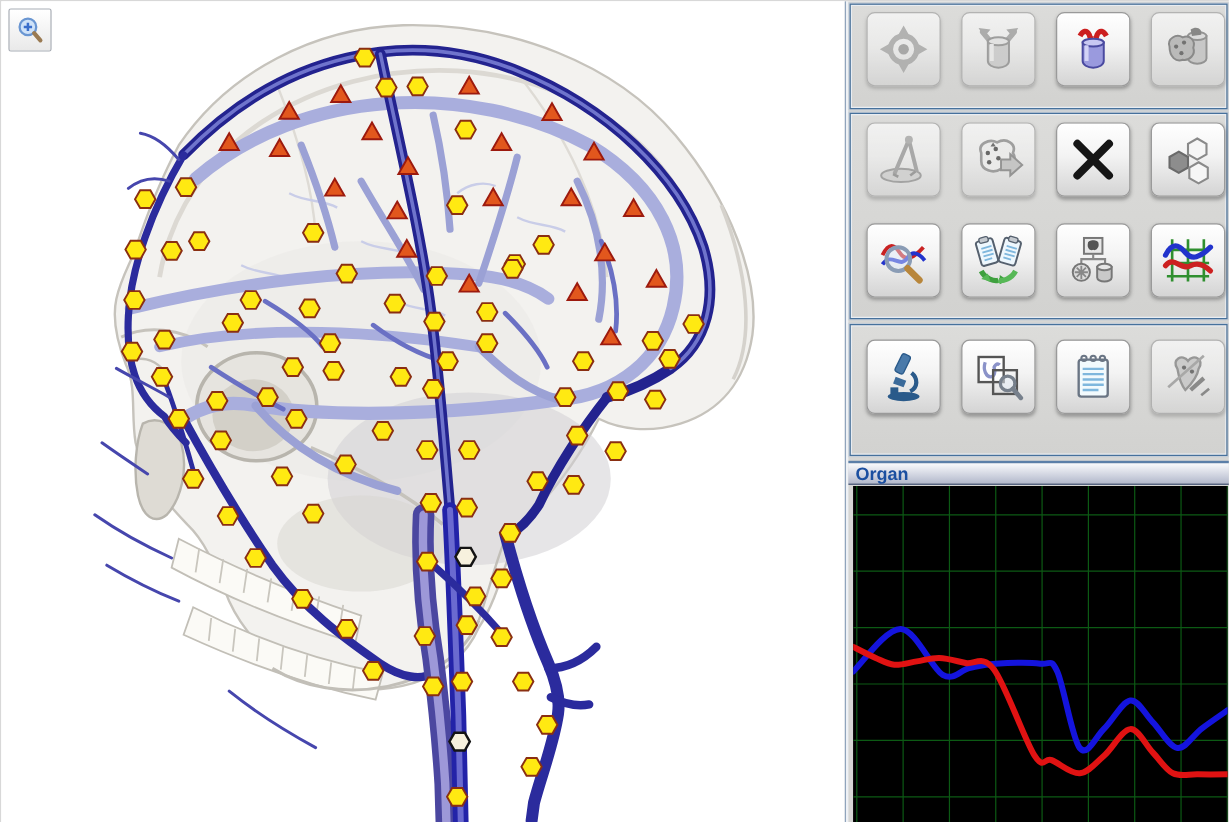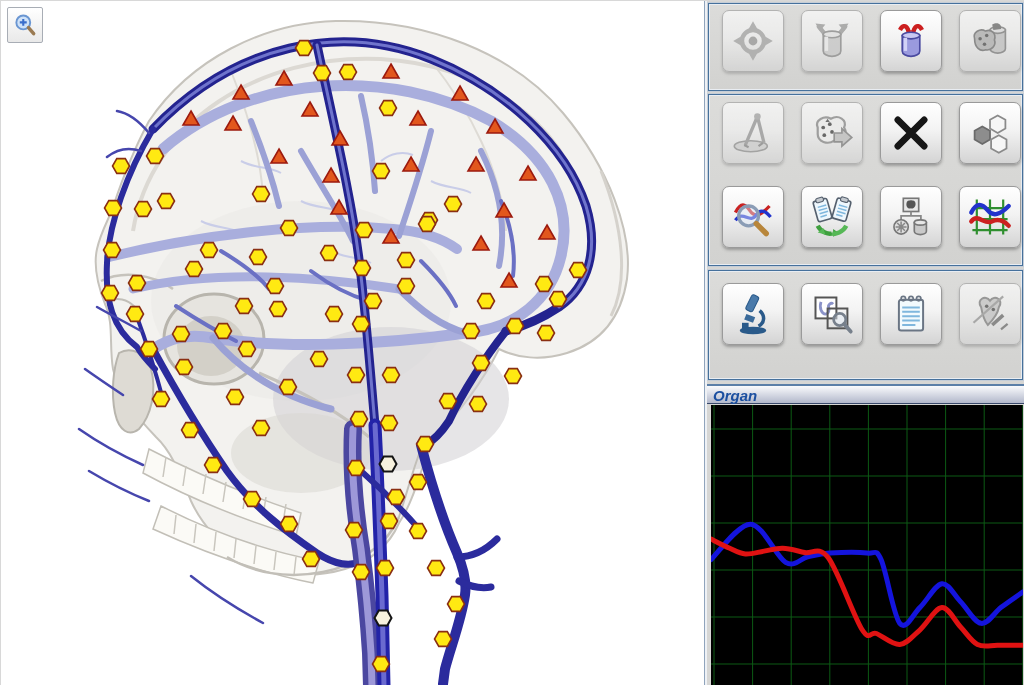--- a/index.html
+++ b/index.html
@@ -1,17 +1,17 @@
 <!DOCTYPE html>
 <html><head>
 <meta charset="utf-8">
 <style>
   html,body{margin:0;padding:0;background:#ffffff;}
   .app{position:relative;width:1024px;height:685px;overflow:hidden;background:#fff;
-       font-family:"Liberation Sans",sans-serif;border-top:1px solid #d8d8d8;border-left:1px solid #d8d8d8;font-style:italic;}
+       font-family:"Liberation Sans",sans-serif;border-top:1px solid #d8d8d8;border-left:1px solid #d8d8d8;}
   
   .main-view{position:absolute;left:0;top:0;width:703px;height:685px;background:#fff;}
   #head-svg{position:absolute;left:0;top:0;width:703px;height:685px;}
   .zoom-btn{position:absolute;left:6px;top:6px;width:36px;height:36px;z-index:5;
             background:linear-gradient(180deg,#ffffff,#e9e9e9);
             border:1px solid #a8adb5;border-radius:2px;display:flex;align-items:center;justify-content:center;
             padding:0;cursor:pointer;}
   .zoom-btn svg{width:26px;height:26px;}
   
   .side-panel{position:absolute;left:703px;top:0;width:321px;height:685px;background:#d6d6d4;

